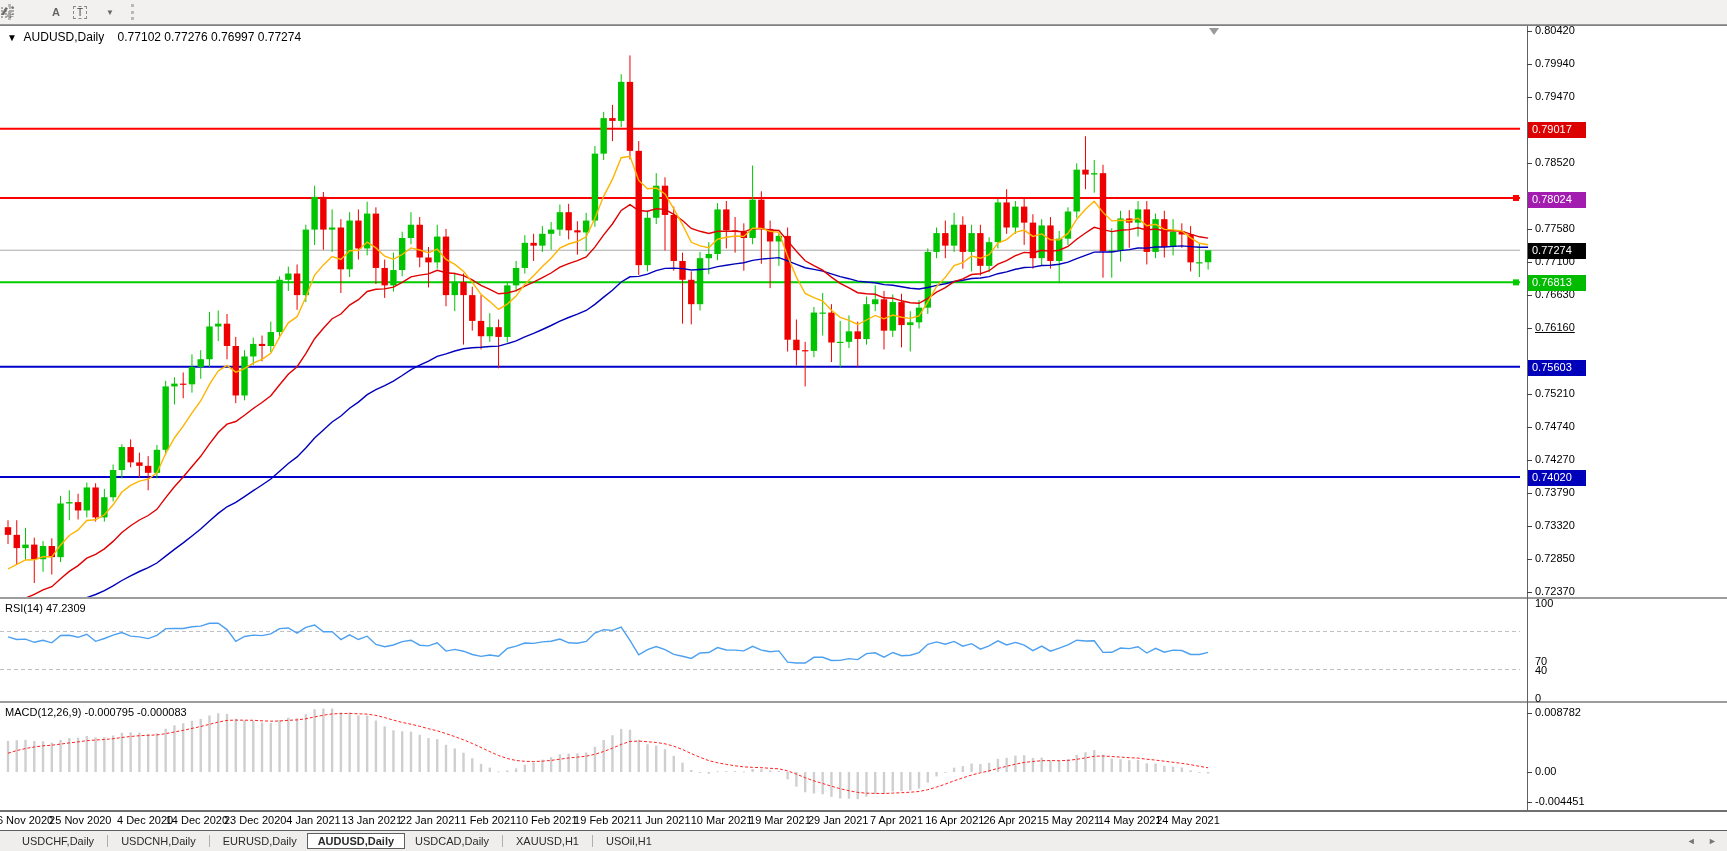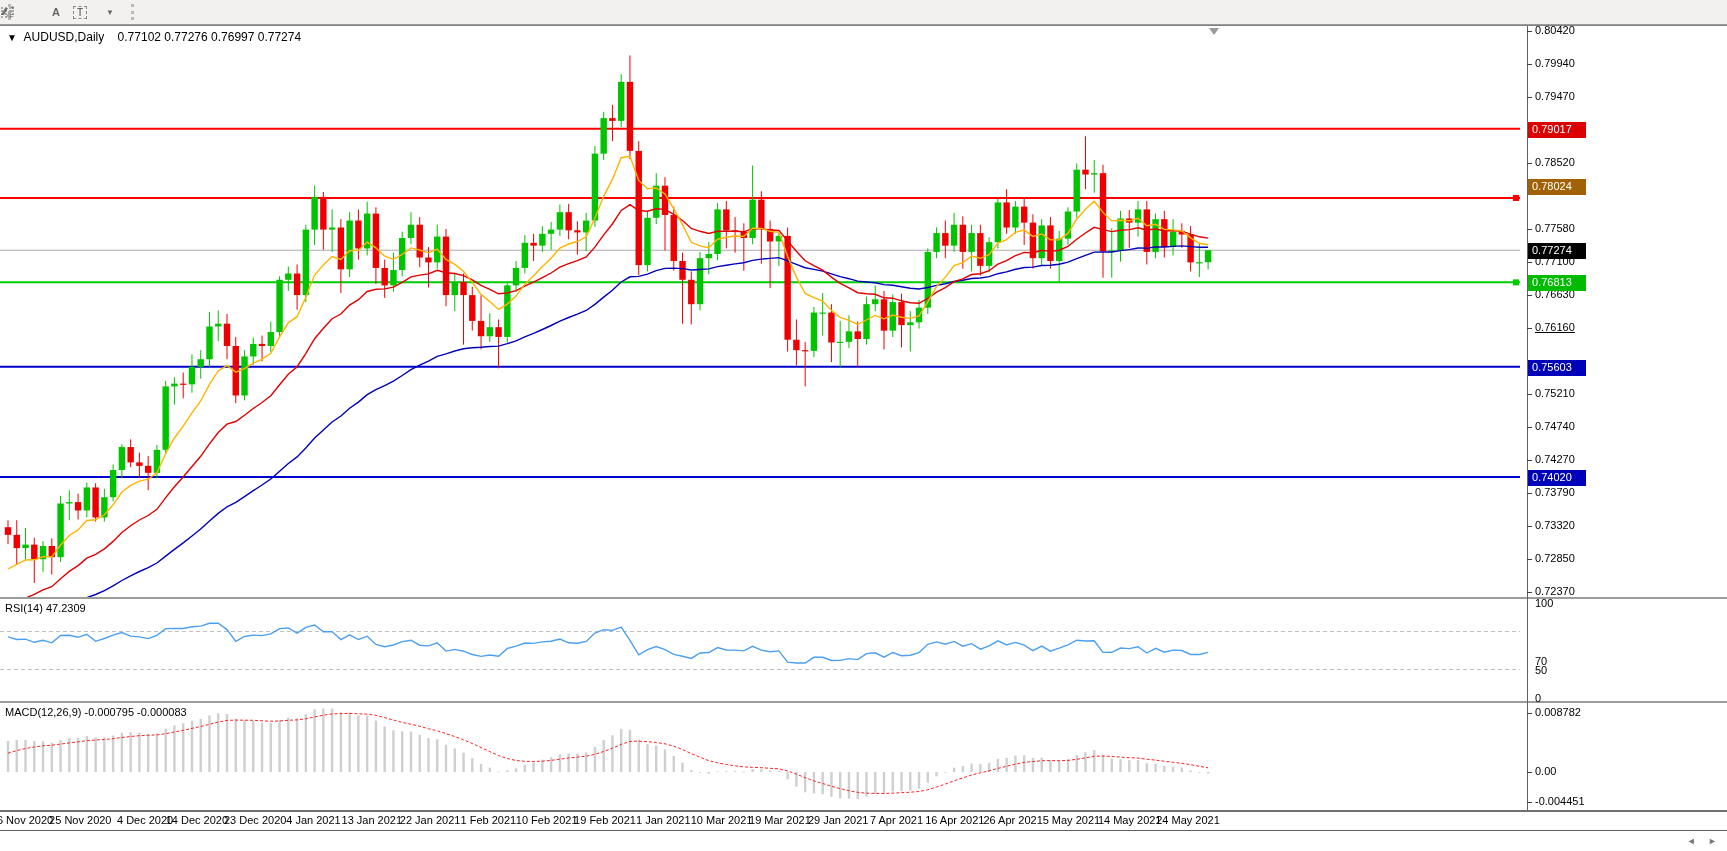--- a/index.html
+++ b/index.html
@@ -570,59 +570,72 @@
       <div class="tick-label" style="top: 452.59px;">0.74270</div>
       <div class="tick-dash" style="top: 493.041px;"></div>
       <div class="tick-label" style="top: 486.041px;">0.73790</div>
       <div class="tick-dash" style="top: 525.795px;"></div>
       <div class="tick-label" style="top: 518.795px;">0.73320</div>
       <div class="tick-dash" style="top: 558.549px;"></div>
       <div class="tick-label" style="top: 551.549px;">0.72850</div>
       <div class="tick-dash" style="top: 592px;"></div>
       <div class="tick-label" style="top: 585px;">0.72370</div>
       <div class="lvl" style="top: 121.774px; background: rgb(221, 0, 0);">0.79017</div>
-      <div class="lvl" style="top: 179px; background: #a16207;">0.78024</div>
+      <div class="lvl" style="top: 192px; background: #a21caf;">0.78024</div>
       <div class="lvl" style="top: 243.243px; background: rgb(0, 0, 0);">0.77274</div>
       <div class="lvl" style="top: 275.37px; background: rgb(0, 187, 0);">0.76813</div>
       <div class="lvl" style="top: 359.694px; background: rgb(0, 0, 187);">0.75603</div>
       <div class="lvl" style="top: 470.012px; background: rgb(0, 0, 187);">0.74020</div>
       <div class="tick-label" style="top: 597px;">100</div>
       <div class="tick-label" style="top: 655px;">70</div>
-      <div class="tick-label" style="top: 663.5px;">50</div>
+      <div class="tick-label" style="top: 663.5px;">40</div>
       <div class="tick-label" style="top: 692px;">0</div>
       <div class="tick-dash" style="top: 713.003px;"></div>
       <div class="tick-label" style="top: 706.003px;">0.008782</div>
       <div class="tick-dash" style="top: 772px;"></div>
       <div class="tick-label" style="top: 765px;">0.00</div>
       <div class="tick-dash" style="top: 801.902px;"></div>
       <div class="tick-label" style="top: 794.902px;">-0.004451</div>
     </div>
   <div id="datelabels">
       <div class="date-label" style="left: 22px;">16 Nov 2020</div>
       <div class="date-label" style="left: 80.3px;">25 Nov 2020</div>
       <div class="date-label" style="left: 138.6px; padding-left: 13px;">4 Dec 2020</div>
       <div class="date-label" style="left: 196.9px;">14 Dec 2020</div>
       <div class="date-label" style="left: 255.2px;">23 Dec 2020</div>
       <div class="date-label" style="left: 313.5px;">4 Jan 2021</div>
       <div class="date-label" style="left: 371.8px;">13 Jan 2021</div>
       <div class="date-label" style="left: 430.1px;">22 Jan 2021</div>
       <div class="date-label" style="left: 488.4px;">1 Feb 2021</div>
       <div class="date-label" style="left: 546.7px;">10 Feb 2021</div>
       <div class="date-label" style="left: 605px;">19 Feb 2021</div>
-      <div class="date-label" style="left: 663.3px;">1 Jan 2021</div>
+      <div class="date-label" style="left: 663.3px;">1 Jun 2021</div>
       <div class="date-label" style="left: 721.6px;">10 Mar 2021</div>
       <div class="date-label" style="left: 779.9px;">19 Mar 2021</div>
       <div class="date-label" style="left: 838.2px;">29 Jan 2021</div>
       <div class="date-label" style="left: 896.5px;">7 Apr 2021</div>
       <div class="date-label" style="left: 954.8px;">16 Apr 2021</div>
       <div class="date-label" style="left: 1013.1px;">26 Apr 2021</div>
       <div class="date-label" style="left: 1071.4px;">5 May 2021</div>
       <div class="date-label" style="left: 1129.7px;">14 May 2021</div>
       <div class="date-label" style="left: 1188px;">24 May 2021</div>
     </div>
 
   <div class="botline"></div>
 
+  <div class="tabbar" id="tabbar">
+      <div class="tab">USDCHF,Daily</div>
+      <div class="tabsep"></div>
+      <div class="tab">USDCNH,Daily</div>
+      <div class="tabsep"></div>
+      <div class="tab">EURUSD,Daily</div>
+      <div class="tab active">AUDUSD,Daily</div>
+      <div class="tab">USDCAD,Daily</div>
+      <div class="tabsep"></div>
+      <div class="tab">XAUUSD,H1</div>
+      <div class="tabsep"></div>
+      <div class="tab">USOil,H1</div>
+    </div>
   <div class="navarrows">
     <span>◄</span>
     <span>►</span>
   </div>
 </div>
 
 </body></html>

